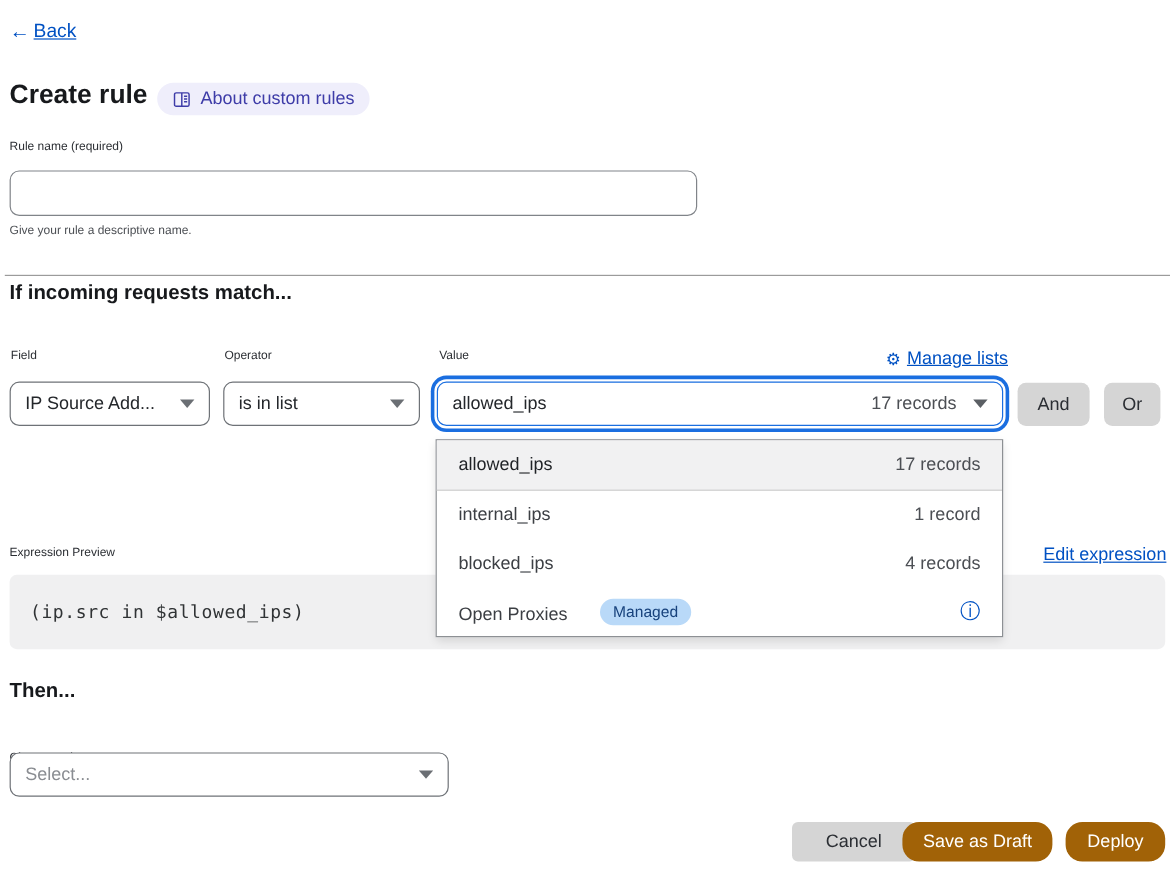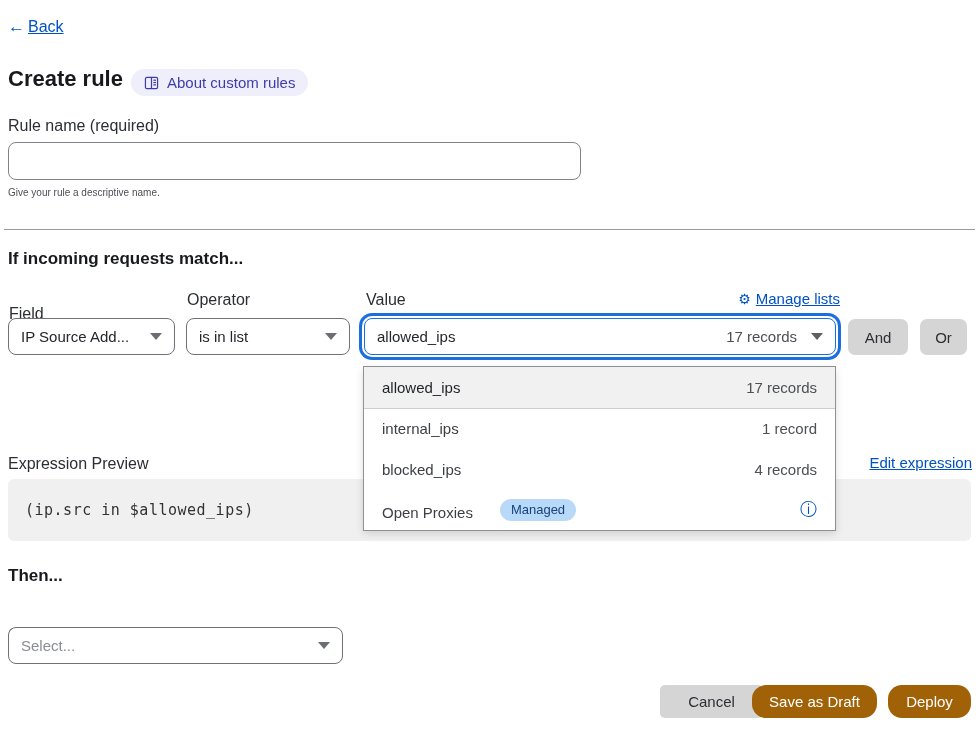--- a/index.html
+++ b/index.html
@@ -30,53 +30,53 @@
   .page-title { left: 8px; top: 66px; font-size: 22px; font-weight: 700; color: #17191c; }
   .about-badge {
     left: 131px; top: 69px; height: 27px;
     display: inline-flex; align-items: center; gap: 8px;
     padding: 0 13px; border-radius: 14px;
     background: #efeefb; color: #3e3ca8; font-size: 15px; cursor: pointer;
   }
   .about-badge svg { display: block; }
 
   
-  .field-label { font-size: 16px; color: #2b2e33; }
+  .field-label { font-size: 10px; color: #2b2e33; }
   .helper-text { font-size: 10px; color: #4c4f54; }
   .section-heading { font-size: 17px; font-weight: 700; color: #17191c; }
 
   
   .rule-name-label { left: 8px; top: 117px; }
   .rule-name-input {
     left: 8px; top: 142px; width: 573px; height: 38px;
     border: 1px solid #808489; border-radius: 8px; background: #fff;
     font-family: "Liberation Sans", sans-serif; font-size: 15px; padding: 0 12px; color: #24272b;
     outline: none;
   }
   .rule-name-helper { left: 8px; top: 187px; }
 
   .divider { left: 4px; top: 229px; width: 971px; height: 1px; background: #9b9b9b; }
 
-  .match-heading { left: 8px; top: 249px; }
-
-  .label-field { left: 9px; top: 305px; }
+  .match-heading { left: 8px; top: 234px; }
+
+  .label-field { left: 9px; top: 291px; }
   .label-operator { left: 187px; top: 291px; }
   .label-value { left: 366px; top: 291px; }
   .manage-lists { top: 290px; right: 139px; display: inline-flex; align-items: center; gap: 5px; }
   .gear-glyph { font-size: 14px; line-height: 1; text-decoration: none; }
 
   
   .select {
     display: flex; align-items: center; justify-content: space-between;
     border: 1px solid #6e7277; border-radius: 8px; background: #fff;
     padding: 0 12px; font-size: 15px; color: #24272b; cursor: pointer;
   }
   .select-field    { left: 8px;   top: 318px; width: 167px; height: 37px; }
   .select-operator { left: 186px; top: 318px; width: 164px; height: 37px; }
-  .select-action   { left: 8px;   top: 627px; width: 335px; height: 37px; }
+  .select-action   { left: 8px;   top: 627px; width: 366px; height: 37px; }
   .select .placeholder { color: #8a8d92; }
 
   .caret {
     width: 0; height: 0; margin-left: 10px;
     border-left: 6px solid transparent; border-right: 6px solid transparent;
     border-top: 7px solid #6b6f74; flex: 0 0 auto;
   }
 
   .select-value {
     left: 364px; top: 318px; width: 472px; height: 37px;

